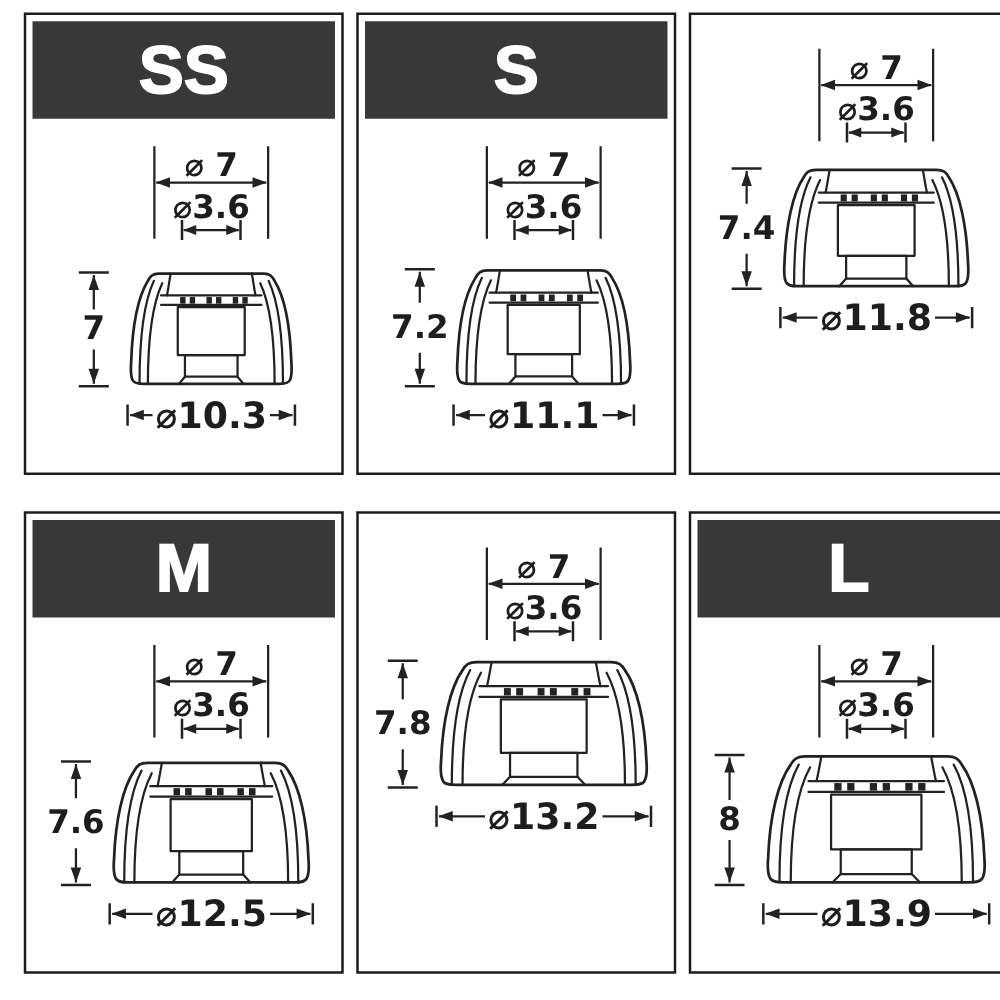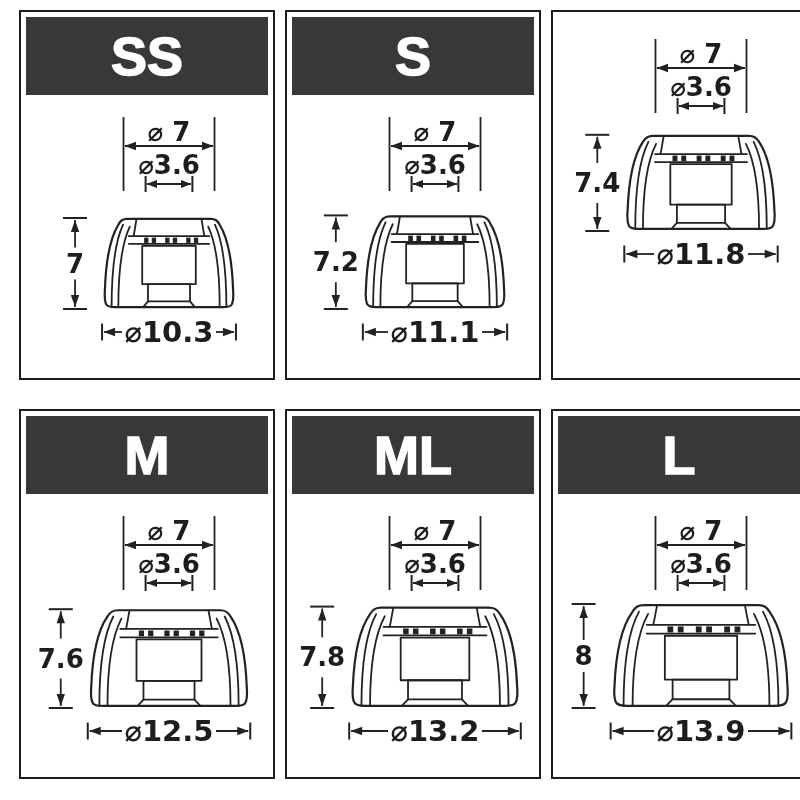--- a/index.html
+++ b/index.html
@@ -339,23 +339,20 @@
           <polygon class="b-arrow-left" points="63.25,237 74.75,232.8 74.75,241.2"></polygon>
           <polygon class="b-arrow-right" points="222.75,237 211.25,232.8 211.25,241.2"></polygon>
           <text class="dim-lg b-text" text-anchor="middle" dominant-baseline="central" x="143" y="237">⌀12.5</text>
         </g>
 
       </svg>
     </div>
   </section>
 
   <section class="panel">
-    <header class="panel-header">
-      <h2 class="size-label">ML</h2>
-    </header>
     <div class="figure-wrap">
       <svg class="figure" width="242" height="272" viewBox="0 0 242 272">
 
         <g class="dim">
           <line class="ext" x1="97.5" y1="22" x2="97.5" y2="96"></line>
           <line class="ext" x1="188.5" y1="22" x2="188.5" y2="96"></line>
           <text class="dim-sm" x="143" y="46" text-anchor="middle">⌀ 7</text>
           <line x1="99" y1="51" x2="187" y2="51"></line>
           <polygon points="98.5,51 110,46.8 110,55.2"></polygon>
           <polygon points="187.5,51 176,46.8 176,55.2"></polygon>

